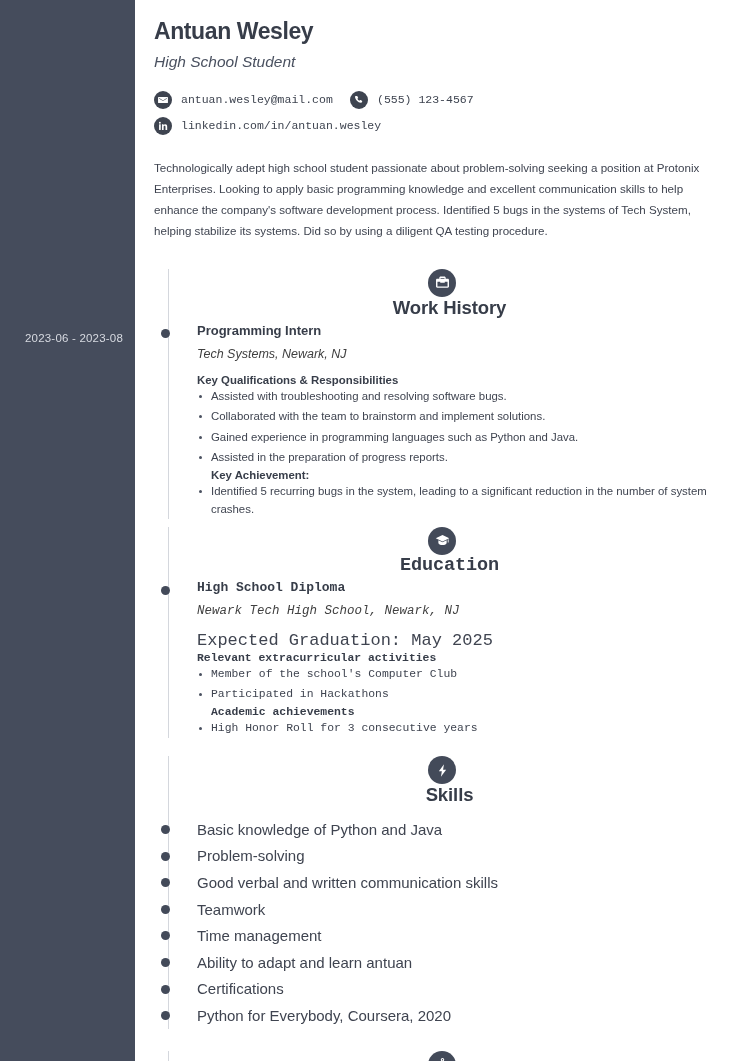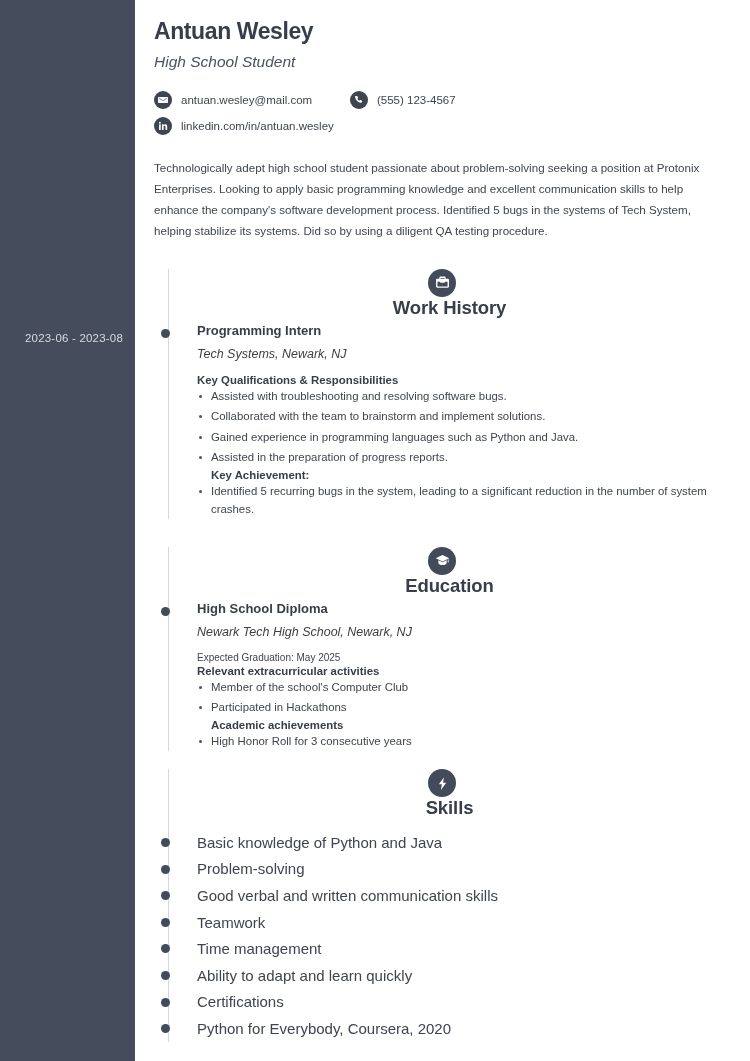--- a/index.html
+++ b/index.html
@@ -60,20 +60,21 @@
     color: #4a5160;
     font-weight: normal;
     margin-bottom: 20px;
   }
 
   .contact-rows { margin-bottom: 6px; }
   .contact-row {
     display: flex;
     align-items: center;
     margin-bottom: 8px;
+    font-family: Liberation Mono, monospace;
   }
   .contact-item {
     display: flex;
     align-items: center;
     font-size: 11.5px;
     color: #3e4450;
   }
   .contact-item.email { width: 196px; flex: 0 0 196px; }
   .contact-ico {
     width: 18px;
@@ -161,21 +162,21 @@
     color: #373d49;
     margin-bottom: 9px;
   }
   .entry-sub {
     font-size: 12.5px;
     font-style: italic;
     color: #404040;
     margin-bottom: 13px;
   }
   .entry-note {
-    font-size: 10px;
+    font-size: 17px;
     color: #3f4450;
     margin-bottom: 2px;
   }
   .entry-label {
     font-size: 11.4px;
     font-weight: bold;
     color: #373d49;
     margin-bottom: 2px;
   }
   .entry-label.indent { padding-left: 14px; }
@@ -219,21 +220,21 @@
     left: -36px;
     top: 9px;
     width: 9px;
     height: 9px;
     border-radius: 50%;
     background: #434a59;
     z-index: 2;
   }
 
   .work-section { margin-top: 10px; }
-  .edu-section  { margin-top: 28px; }
+  .edu-section  { margin-top: 8px; font-family: Liberation Mono, monospace; }
   .skills-section { margin-top: 18px; }
   .hobby-section { margin-top: 22px; }
 
   .hobby-list { position: relative; padding-left: 43px; margin-top: 9px; }
   .rail-tail { height: 26px; }
 </style>
 </head>
 <body>
 
 <div class="resume">
@@ -375,21 +376,21 @@
         <div class="skill-item">
           <span class="skill-dot"></span>
           <span>Teamwork</span>
         </div>
         <div class="skill-item">
           <span class="skill-dot"></span>
           <span>Time management</span>
         </div>
         <div class="skill-item">
           <span class="skill-dot"></span>
-          <span>Ability to adapt and learn quickly</span>
+          <span>Ability to adapt and learn antuan</span>
         </div>
         <div class="skill-item">
           <span class="skill-dot"></span>
           <span>Certifications</span>
         </div>
         <div class="skill-item">
           <span class="skill-dot"></span>
           <span>Python for Everybody, Coursera, 2020</span>
         </div>
       </div>

